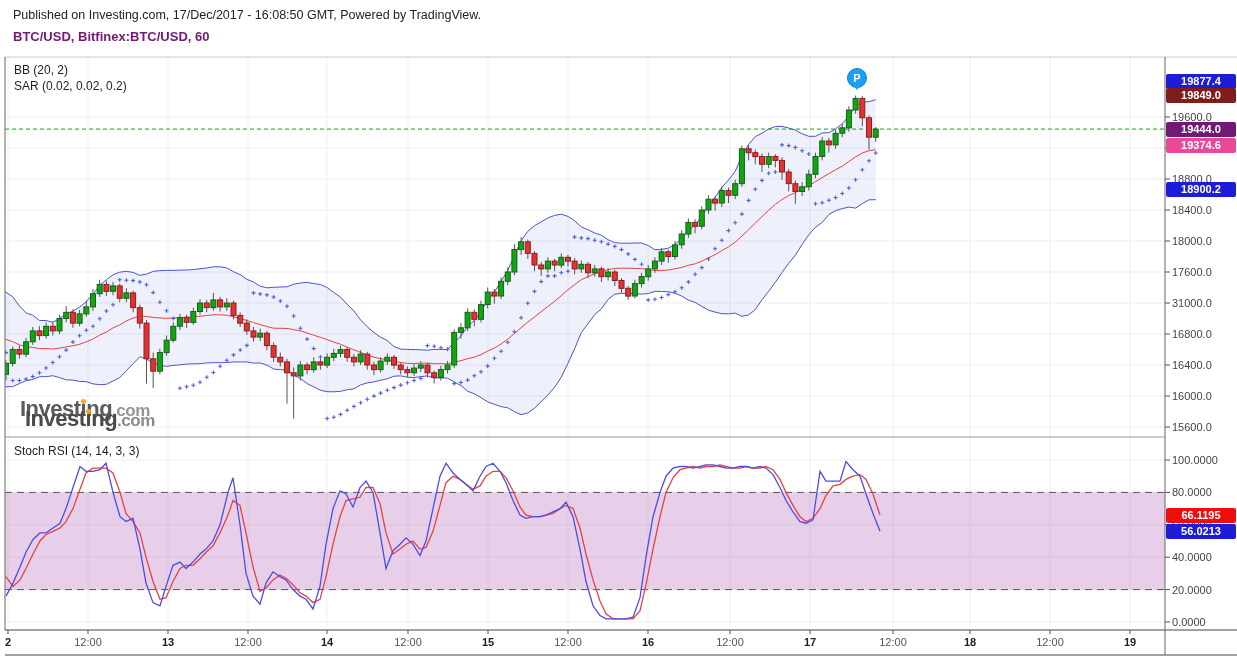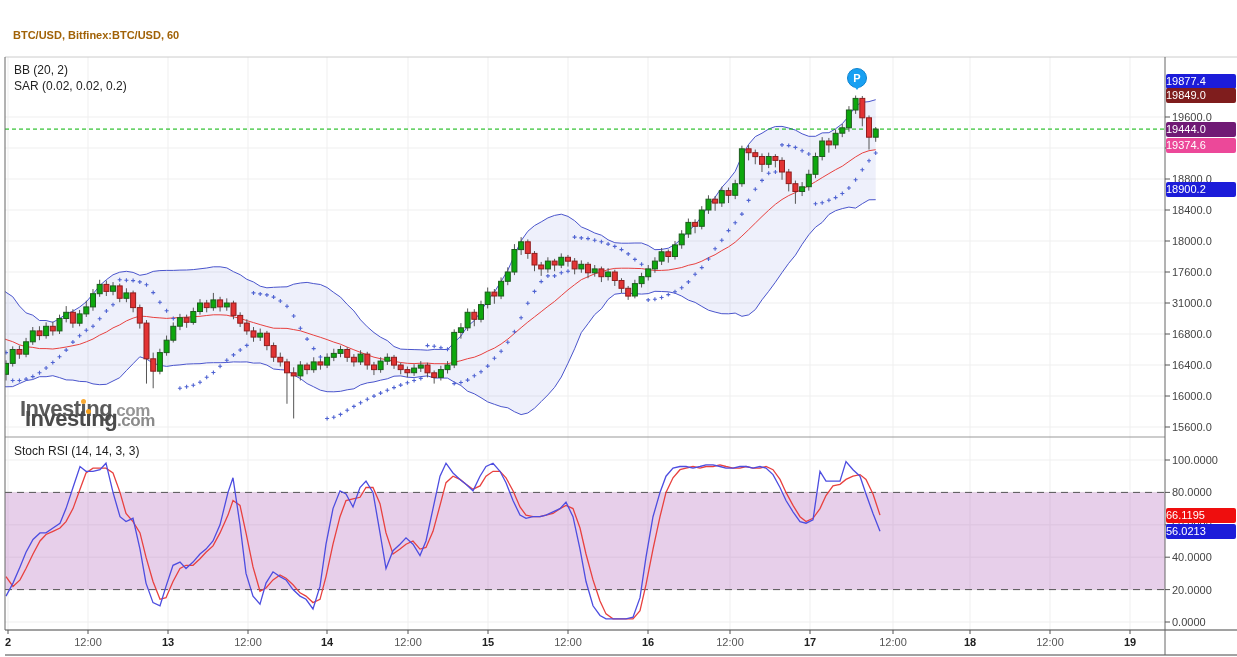--- a/index.html
+++ b/index.html
@@ -1,35 +1,35 @@
 <!DOCTYPE html>
 <html><head>
 <meta charset="utf-8">
 <style>
   html,body{margin:0;padding:0;background:#fff;width:1237px;height:657px;overflow:hidden;
     font-family:"Liberation Sans",sans-serif;}
   .abs{position:absolute;}
   #stage{position:relative;width:1237px;height:657px;background:#fff;}
   #header{left:13px;top:8px;font-size:12.5px;color:#222;}
-  #title{left:13px;top:29px;font-size:11px;font-weight:bold;color:#a16207;}
+  #title{left:13px;top:29px;font-size:13px;font-weight:bold;color:#701a75;}
   .study{font-size:12px;color:#222;}
   #bb-label{left:14px;top:63px;}
   #sar-label{left:14px;top:79px;}
   #stoch-label{left:14px;top:444px;}
   .wm{font-size:22px;font-weight:bold;color:#4a4a4a;letter-spacing:-0.5px;white-space:nowrap;}
   .wm .tld{font-size:17px;font-weight:bold;color:#8a8a8a;}
   .wm .dot{position:absolute;width:5px;height:5px;border-radius:50%;background:#f7a01d;left:61px;top:3px;}
   #wm1{left:20px;top:396px;opacity:.9;}
   #wm2{left:25px;top:406px;}
   .tlabel{position:absolute;top:636px;width:44px;margin-left:-22px;text-align:center;
     font-size:11px;color:#555;}
   .tlabel.bold{font-weight:bold;color:#222;}
   .plabel{position:absolute;left:1172px;font-size:11px;color:#444;}
   .tag{position:absolute;left:1166px;width:70px;height:15px;color:#fff;font-size:11px;
-    font-weight:normal;line-height:15px;text-align:left;border-radius:2px;z-index:5;}
+    font-weight:bold;line-height:15px;text-align:center;border-radius:2px;z-index:5;}
   #p-marker{left:847px;top:68px;width:18px;height:18px;border-radius:50%;
     background:#18a0f2;border:1px solid #0d83cf;color:#fff;font-size:11px;font-weight:bold;
     text-align:center;line-height:18px;z-index:6;cursor:pointer;}
   #p-marker::after{content:"";position:absolute;left:6px;top:17px;border-left:3px solid transparent;
     border-right:3px solid transparent;border-top:4px solid #18a0f2;}
   svg{position:absolute;left:0;top:0;}
 </style>
 </head>
 <body>
 
@@ -385,20 +385,21 @@
       <line x1="1165" y1="396" x2="1170" y2="396" stroke="#555555" stroke-width="1"></line>
       <line x1="1165" y1="427" x2="1170" y2="427" stroke="#555555" stroke-width="1"></line>
       <line x1="1165" y1="460" x2="1170" y2="460" stroke="#555555" stroke-width="1"></line>
       <line x1="1165" y1="492.4" x2="1170" y2="492.4" stroke="#555555" stroke-width="1"></line>
       <line x1="1165" y1="524.8" x2="1170" y2="524.8" stroke="#555555" stroke-width="1"></line>
       <line x1="1165" y1="557.2" x2="1170" y2="557.2" stroke="#555555" stroke-width="1"></line>
       <line x1="1165" y1="589.6" x2="1170" y2="589.6" stroke="#555555" stroke-width="1"></line>
       <line x1="1165" y1="622" x2="1170" y2="622" stroke="#555555" stroke-width="1"></line>
     </svg>
 
+  <div class="abs" id="header">Published on Investing.com, 17/Dec/2017 - 16:08:50 GMT, Powered by TradingView.</div>
   <div class="abs" id="title">BTC/USD, Bitfinex:BTC/USD, 60</div>
 
   <div class="abs study" id="bb-label">BB (20, 2)</div>
   <div class="abs study" id="sar-label">SAR (0.02, 0.02, 0.2)</div>
   <div class="abs study" id="stoch-label">Stoch RSI (14, 14, 3, 3)</div>
 
   <div class="abs wm" id="wm1"><span>Investing</span><span class="dot"></span><span class="tld">.com</span></div>
   <div class="abs wm" id="wm2"><span>Investing</span><span class="dot"></span><span class="tld">.com</span></div>
 
   <div class="abs" id="p-marker">P</div>

